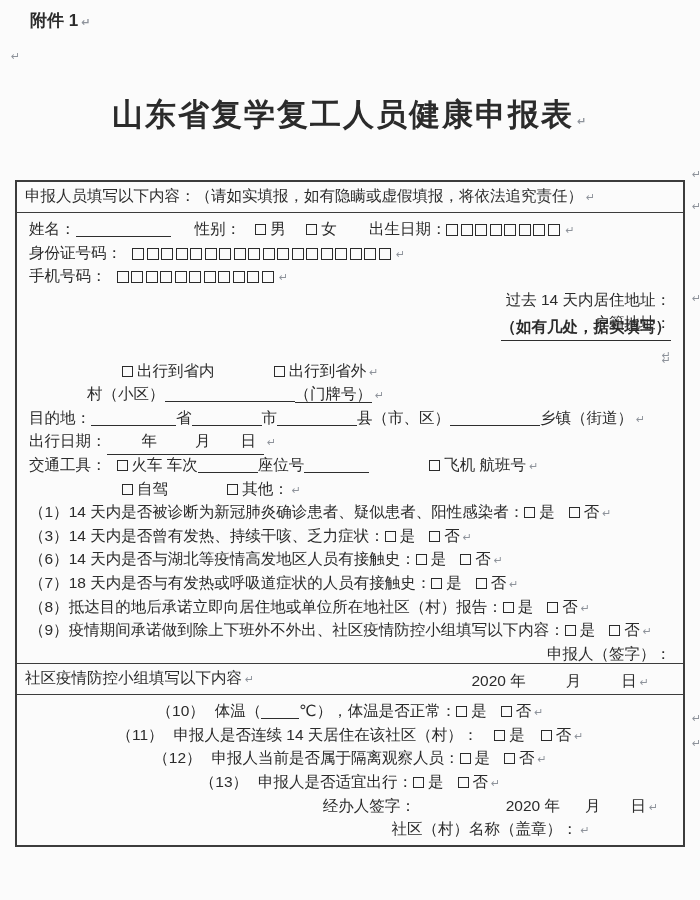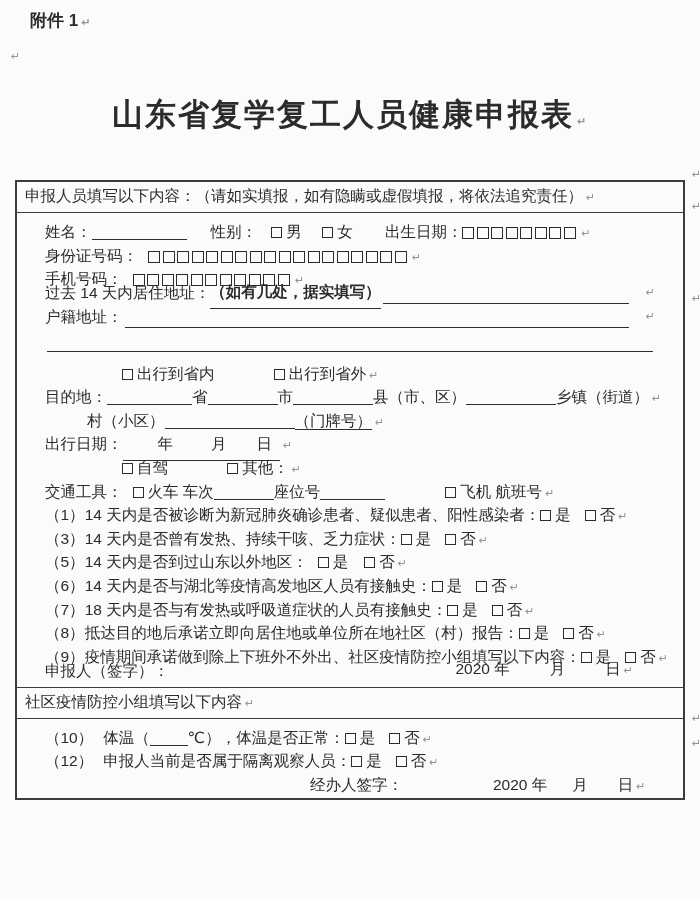--- a/index.html
+++ b/index.html
@@ -13,23 +13,23 @@
     background: var(--bg); color: var(--text); overflow: hidden;
   }
   .attachment { padding: 9px 8px 0 30px; font-size: 17px; font-weight: bold; white-space: nowrap; }
   .stray-pm { position: absolute; left: 8px; top: 50px; }
   .title { text-align: center; margin-top: 62px; font-size: 31px; font-weight: bold; letter-spacing: 2px; white-space: nowrap; }
   .form { margin: 44px 15px 9px; border: 2px solid var(--border); background: transparent; }
   .sec-hd { padding: 3px 8px 4px; font-size: 15.5px; line-height: 21px; white-space: nowrap; }
   .sec-hd1 { border-bottom: 1.6px solid var(--border); }
   .sec-hd2 { border-top: 1.6px solid var(--border); border-bottom: 1.6px solid var(--border); }
   .b1, .b2 { padding-top: 2px; }
-  .b2 { padding-bottom: 6px; }
-  .row { padding: 0 28px; height: 23.6px; line-height: 33px; font-size: 15.5px; white-space: nowrap; }
-  .rowf { display: flex; align-items: flex-end; }
+  .b2 { padding-bottom: 6px; text-align: center; }
+  .row { padding: 0 12px; height: 23.6px; line-height: 27px; font-size: 15.5px; white-space: nowrap; }
+  .rowf { display: flex; align-items: flex-end; flex-direction: column; }
   .bold { font-weight: bold; }
   .u  { display: inline-block; border-bottom: 1.3px solid var(--line); vertical-align: -3px; }
   .ut { border-bottom: 1.3px solid var(--line); }
   .useg { display: inline-block; border-bottom: 1.3px solid var(--line); }
   .bsp { display: inline-block; }
   .fill { flex: 1 1 auto; border-bottom: 1.3px solid var(--line); margin: 0 2px 5px 2px; }
   .fill.short { margin-right: 14px; }
   .cb { display: inline-block; width: 11px; height: 11px; border: 1.6px solid var(--text); vertical-align: -1px; margin-right: 4px; }
   .boxes .dbox { display: inline-block; width: 12px; height: 12px; border: 1.6px solid var(--text); margin-right: 2.5px; vertical-align: -2px; }
   .pm { color: var(--mark); font-size: 11px; margin-left: 3px; }
@@ -90,44 +90,43 @@
 
       <div class="row rowf">
           <span class="fill"></span>
       </div>
 
       <div class="row ind100">
         <span class="cb"></span><span>出行到省内</span>
         <span class="cb ml55"></span><span>出行到省外</span><span class="pm">↵</span>
       </div>
 
-      <div class="row">
-        <span>目的地：</span><span class="u w85"></span><span>省</span><span class="u w70"></span><span>市</span><span class="u w80"></span><span>县（市、区）</span><span class="u w90"></span><span>乡镇（街道）</span><span class="pm">↵</span>
-      </div>
-
       <div class="row ind60">
         <span>村（小区）</span><span class="u w130"></span><span class="ut">（门牌号）</span><span class="pm">↵</span>
       </div>
 
       <div class="row">
+        <span>目的地：</span><span class="u w85"></span><span>省</span><span class="u w70"></span><span>市</span><span class="u w80"></span><span>县（市、区）</span><span class="u w90"></span><span>乡镇（街道）</span><span class="pm">↵</span>
+      </div>
+
+      <div class="row">
         <span>出行日期：</span><span class="useg"><span class="bsp bw35"></span><span>年</span><span class="bsp bw38"></span><span>月</span><span class="bsp bw30"></span><span>日</span><span class="bsp bw8"></span></span><span class="pm">↵</span>
+      </div>
+
+      <div class="row">
+        <span>交通工具：</span><span class="cb ml10"></span><span>火车 车次</span><span class="u w60"></span><span>座位号</span><span class="u w65"></span><span class="cb ml60"></span><span>飞机 航班号</span><span class="pm">↵</span>
       </div>
 
       <div class="row ind100">
         <span class="cb"></span><span>自驾</span>
         <span class="cb ml55"></span><span>其他：</span><span class="pm">↵</span>
       </div>
 
-      <div class="row">
-        <span>交通工具：</span><span class="cb ml10"></span><span>火车 车次</span><span class="u w60"></span><span>座位号</span><span class="u w65"></span><span class="cb ml60"></span><span>飞机 航班号</span><span class="pm">↵</span>
-      </div>
-
       <div class="row"><span>（1）</span><span>14 天内是否被诊断为新冠肺炎确诊患者、疑似患者、阳性感染者：</span><span class="cb"></span><span>是</span><span class="cb ml14"></span><span>否</span><span class="pm">↵</span></div>
       <div class="row"><span>（3）</span><span>14 天内是否曾有发热、持续干咳、乏力症状：</span><span class="cb"></span><span>是</span><span class="cb ml14"></span><span>否</span><span class="pm">↵</span></div>
-      <div class="row"><span>（5）</span><span>14 天内是否到过山东以外地区：</span><span class="cb ml10"></span><span>是</span><span class="cb ml16"></span><span>否</span><span class="pm">↵</span></div>
       <div class="row"><span>（6）</span><span>14 天内是否与湖北等疫情高发地区人员有接触史：</span><span class="cb"></span><span>是</span><span class="cb ml14"></span><span>否</span><span class="pm">↵</span></div>
       <div class="row"><span>（7）</span><span>18 天内是否与有发热或呼吸道症状的人员有接触史：</span><span class="cb"></span><span>是</span><span class="cb ml14"></span><span>否</span><span class="pm">↵</span></div>
       <div class="row"><span>（8）</span><span>抵达目的地后承诺立即向居住地或单位所在地社区（村）报告：</span><span class="cb"></span><span>是</span><span class="cb ml14"></span><span>否</span><span class="pm">↵</span></div>
       <div class="row"><span>（9）</span><span>疫情期间承诺做到除上下班外不外出、社区疫情防控小组填写以下内容：</span><span class="cb"></span><span>是</span><span class="cb ml14"></span><span>否</span><span class="pm">↵</span></div>
 
 
       <div class="row rowf">
         <span>申报人（签字）：</span>
           <span class="spflex"></span>
           <span class="signgrp"><span>2020 年</span><span class="ml40">月</span><span class="ml40">日</span><span class="pm">↵</span></span>
@@ -135,30 +134,39 @@
     </div>
 
     <div class="sec-hd sec-hd2"><span>社区疫情防控小组填写以下内容</span><span class="pm">↵</span></div>
 
     <div class="b2">
 
       <div class="row">
         <span>（10）</span><span class="ml10">体温（</span><span class="u w38"></span><span>℃），体温是否正常：</span><span class="cb"></span><span>是</span><span class="cb ml14"></span><span>否</span><span class="pm">↵</span>
       </div>
 
+      <div class="row">
+        <span>（11）</span><span class="ml10">申报人是否连续 14 天居住在该社区（村）：</span><span class="cb ml16"></span><span>是</span><span class="cb ml16"></span><span>否</span><span class="pm">↵</span>
+      </div>
 
       <div class="row">
         <span>（12）</span><span class="ml10">申报人当前是否属于隔离观察人员：</span><span class="cb"></span><span>是</span><span class="cb ml14"></span><span>否</span><span class="pm">↵</span>
       </div>
 
+      <div class="row">
+        <span>（13）</span><span class="ml10">申报人是否适宜出行：</span><span class="cb"></span><span>是</span><span class="cb ml14"></span><span>否</span><span class="pm">↵</span>
+      </div>
 
       <div class="row ind283">
         <span>经办人签字：</span><span class="ml90">2020 年</span><span class="ml25">月</span><span class="ml30">日</span><span class="pm">↵</span>
       </div>
 
+      <div class="row ind283">
+        <span>社区（村）名称（盖章）：</span><span class="pm">↵</span>
+      </div>
     </div>
   </div>
 
   <span class="pm pm-out" style="top:168px">↵</span>
   <span class="pm pm-out" style="top:200px">↵</span>
   <span class="pm pm-out" style="top:292px">↵</span>
   <span class="pm pm-out" style="top:712px">↵</span>
   <span class="pm pm-out" style="top:737px">↵</span>
 
 </div>

